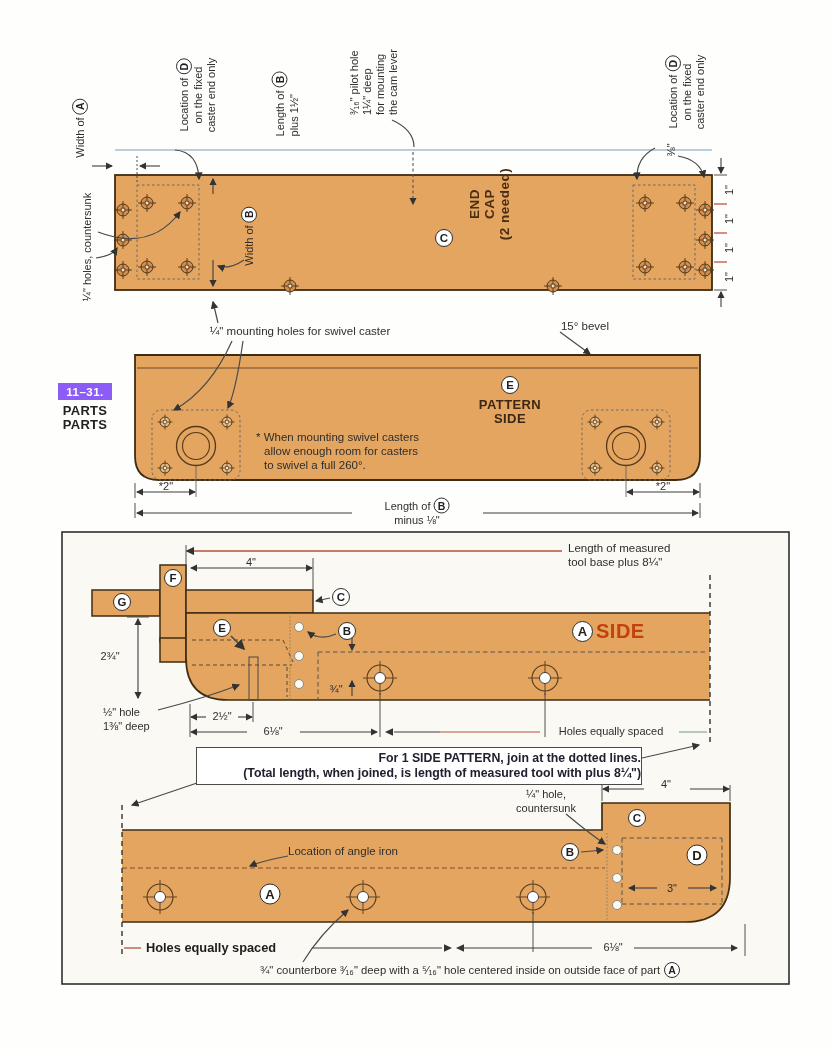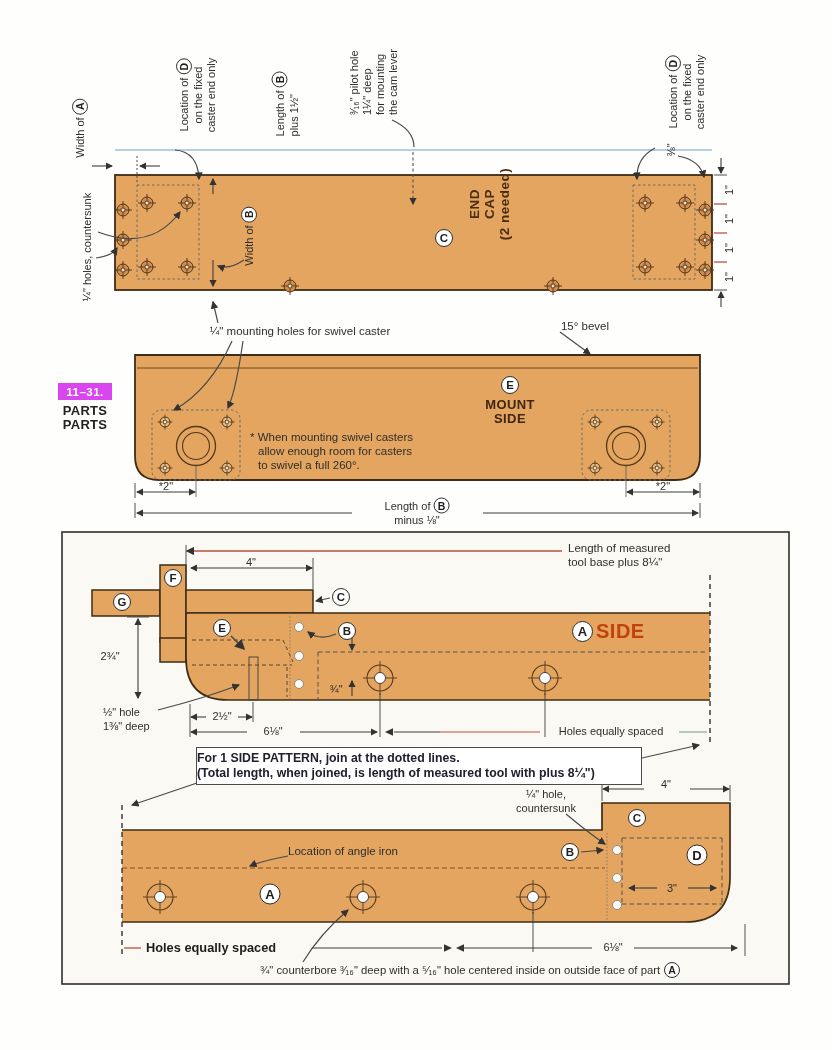--- a/index.html
+++ b/index.html
@@ -11,23 +11,23 @@
   .tc{text-align:center;}
   .row{display:flex;align-items:center;gap:3px;}
   .rowc{display:flex;align-items:center;gap:3px;justify-content:center;}
   .pc{display:inline-flex;align-items:center;justify-content:center;width:18px;height:18px;border:1.5px solid #2e2e2e;border-radius:50%;background:#fff;font-weight:700;font-size:11.5px;color:#1f1f1f;box-sizing:border-box;flex:0 0 auto;}
   .pc.abs{position:absolute;transform:translate(-50%,-50%);}
   .pc.lg{width:21px;height:21px;font-size:13px;}
   .pc.sm{width:16px;height:16px;font-size:10.5px;}
   .bold{font-weight:700;}
   .endcap-title{font-size:13.5px;font-weight:700;color:#4a2c12;line-height:15px;letter-spacing:.5px;}
   .part-title{font-size:13px;font-weight:700;color:#3d2612;letter-spacing:.4px;}
-  .badge{position:absolute;left:58px;top:383px;width:54px;height:17px;background:#d946ef;color:#fff;font-weight:700;font-size:11.5px;display:flex;align-items:center;justify-content:center;letter-spacing:.5px;}
+  .badge{position:absolute;left:58px;top:383px;width:54px;height:17px;background:#8b5cf6;color:#fff;font-weight:700;font-size:11.5px;display:flex;align-items:center;justify-content:center;letter-spacing:.5px;}
   .figcap{font-size:13px;font-weight:700;color:#222;letter-spacing:.3px;}
-  .notebox{position:absolute;left:196px;top:747px;width:446px;height:38px;background:#ffffff;border:1.3px solid #4a4a4a;display:flex;flex-direction:column;justify-content:center;align-items:flex-start;font-size:12.3px;font-weight:700;color:#20202e;line-height:15px;box-sizing:border-box;white-space:nowrap;}
+  .notebox{position:absolute;left:196px;top:747px;width:446px;height:38px;background:#ffffff;border:1.3px solid #4a4a4a;display:flex;flex-direction:column;justify-content:center;align-items:flex-end;font-size:12.3px;font-weight:700;color:#20202e;line-height:15px;box-sizing:border-box;white-space:nowrap;}
   .caprow{position:absolute;left:150px;top:962px;width:640px;display:flex;justify-content:center;align-items:center;gap:4px;font-size:11.3px;color:#2e2e2e;white-space:nowrap;}
   .sideline{font-size:20px;font-weight:700;color:#c2410c;letter-spacing:.5px;}
 </style>
 </head>
 <body>
 
 <div class="page">
 
 <svg class="lw" width="832" height="1050" viewBox="0 0 832 1050">
   <defs>
@@ -314,24 +314,24 @@
 
 <div class="lbl rot" style="left:729px;top:190px">1"</div>
 <div class="lbl rot" style="left:729px;top:219px">1"</div>
 <div class="lbl rot" style="left:729px;top:248px">1"</div>
 <div class="lbl rot" style="left:729px;top:277px">1"</div>
 
 <div class="lbl ctr" style="left:300px;top:331px;font-size:11.5px">¼" mounting holes for swivel caster</div>
 <div class="lbl ctr" style="left:585px;top:326px;font-size:11.5px">15° bevel</div>
 
 <span class="pc abs" style="left:510px;top:385px">E</span>
-<div class="lbl ctr part-title" style="left:510px;top:404px">MOUNT</div>
+<div class="lbl ctr part-title" style="left:510px;top:404px">PATTERN</div>
 <div class="lbl ctr part-title" style="left:510px;top:418px">SIDE</div>
 
-<div class="lbl" style="left:250px;top:430px;font-size:11.5px;line-height:14px">
+<div class="lbl" style="left:256px;top:430px;font-size:11.5px;line-height:14px">
   <div>* When mounting swivel casters</div>
   <div style="padding-left:8px">allow enough room for casters</div>
   <div style="padding-left:8px">to swivel a full 260°.</div>
 </div>
 
 <div class="lbl ctr" style="left:166px;top:486px">*2"</div>
 <div class="lbl ctr" style="left:663px;top:486px">*2"</div>
 
 <div class="lbl ctr tc" style="left:417px;top:512px">
   <div class="rowc">

